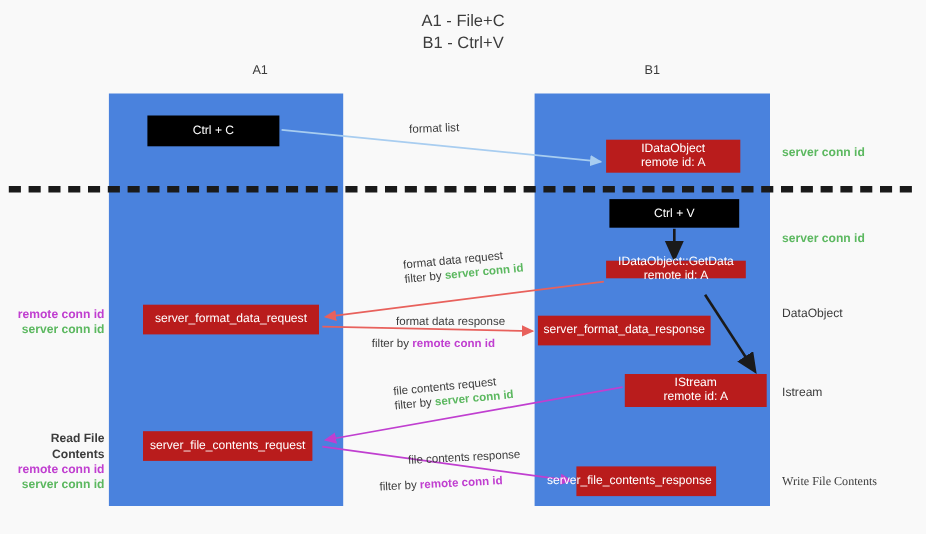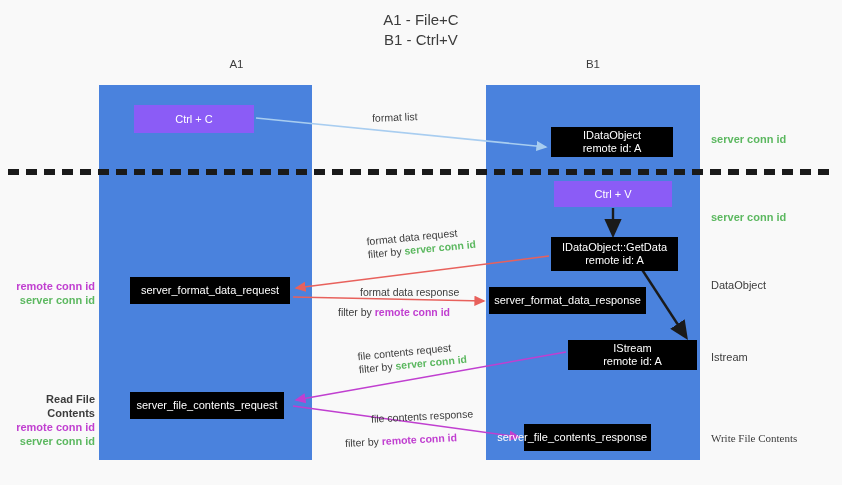--- a/index.html
+++ b/index.html
@@ -38,27 +38,27 @@
 
   
   .box{
     box-sizing:border-box;
     display:flex;align-items:center;justify-content:center;
     flex-direction:column;
     color:#ffffff;font-size:11px;line-height:13px;
     text-align:center;
     padding:2px 4px;
   }
-  .green{background:#8b5cf6;}
-  .orange{background:#000000;}
+  .green{background:#000000;}
+  .orange{background:#b91c1c;}
 
   #box-ctrlc{left:134px;top:105px;width:120px;height:28px;}
   #box-getdataobject{left:551px;top:127px;width:122px;height:30px;}
   #box-ctrlv{left:554px;top:181px;width:118px;height:26px;}
-  #box-getdata{left:551px;top:237px;width:127px;height:34px;}
+  #box-getdata{left:551px;top:237px;width:127px;height:16px;}
   #box-fmt-req{left:130px;top:277px;width:160px;height:27px;}
   #box-fmt-resp{left:489px;top:287px;width:157px;height:27px;}
   #box-istream{left:568px;top:340px;width:129px;height:30px;}
   #box-file-req{left:130px;top:392px;width:154px;height:27px;}
   #box-file-resp{left:524px;top:424px;width:127px;height:27px;align-items:flex-end;}
 
   
   .note{font-size:11px;line-height:14px;}
   .note-bold{font-weight:bold;}
   .green-t{color:#5cb860;}

